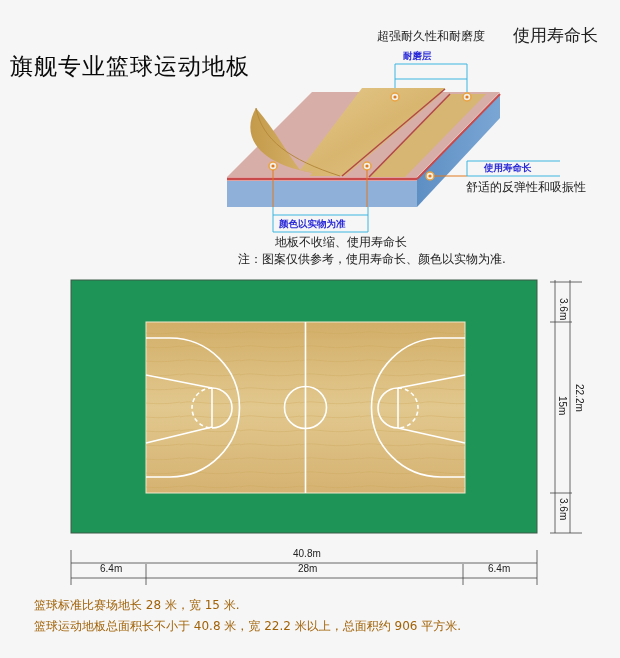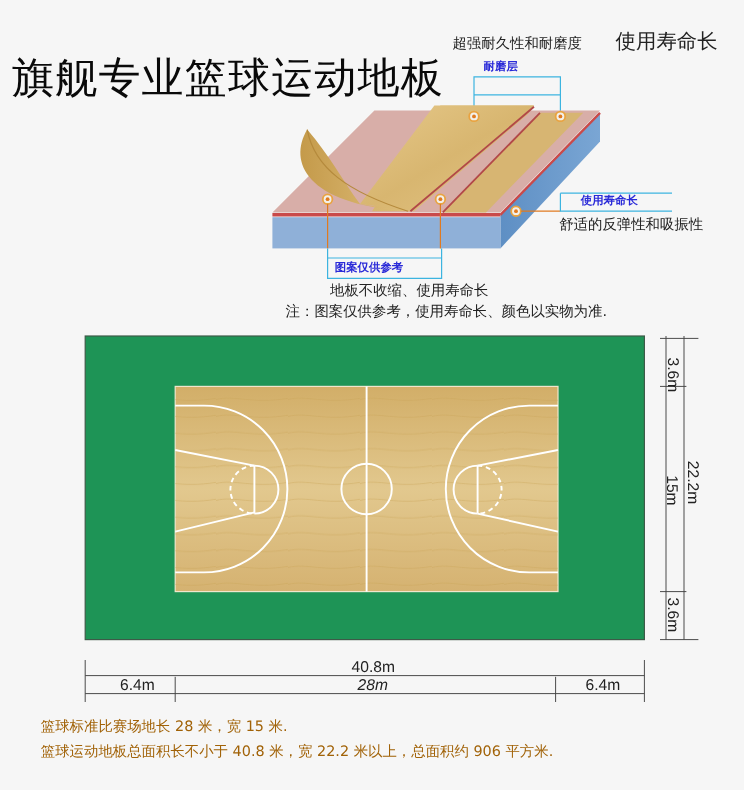--- a/index.html
+++ b/index.html
@@ -1,23 +1,23 @@
 <!DOCTYPE html>
 <html><head>
 <meta charset="utf-8">
 <style>
   html, body { margin:0; padding:0; }
   body { width:620px; height:658px; background:#f6f6f6; position:relative; overflow:hidden;
          font-family:"DejaVu Sans", "Liberation Sans", sans-serif; color:#111; }
   .abs { position:absolute; }
-  .title { left:10px; top:44px; font-size:35px; font-weight:normal; letter-spacing:1px; color:#0a0a0a; line-height:44px; white-space:nowrap; }
+  .title { left:10px; top:44px; font-size:23px; font-weight:normal; letter-spacing:1px; color:#0a0a0a; line-height:44px; white-space:nowrap; }
   .small { font-size:12px; line-height:12px; white-space:nowrap; color:#222; }
   .label-blue { font-size:9.5px; font-weight:bold; color:#2a2ad8; white-space:nowrap; line-height:12px; }
   .note { font-size:12px; line-height:22px; white-space:nowrap; color:#a16207; }
-  .dim { font-size:13px; color:#222; font-family:"Liberation Sans", sans-serif; white-space:nowrap; }
+  .dim { font-size:10px; color:#222; font-family:"Liberation Sans", sans-serif; white-space:nowrap; }
 </style>
 </head>
 <body>
 
 <div class="abs title">旗舰专业篮球运动地板</div>
 
 <div class="abs small" style="left:377px;top:30px;">超强耐久性和耐磨度</div>
 <div class="abs small" style="left:513px;top:29px;font-size:17px;">使用寿命长</div>
 
 <svg class="abs" style="left:0;top:0;" width="620" height="270">
@@ -81,21 +81,21 @@
   <polyline points="273,207 273,232 368,232 368,207" fill="none" stroke="#3cb4e0" stroke-width="1"></polyline>
   <line x1="273" y1="215" x2="368" y2="215" stroke="#3cb4e0" stroke-width="1"></line>
 
   <polyline points="467,161 467,176 560,176" fill="none" stroke="#3cb4e0" stroke-width="1"></polyline>
   <line x1="467" y1="161" x2="560" y2="161" stroke="#3cb4e0" stroke-width="1"></line>
 </svg>
 
 <div class="abs label-blue" style="left:403px;top:50px;">耐磨层</div>
 <div class="abs label-blue" style="left:484px;top:162px;">使用寿命长</div>
 <div class="abs small" style="left:466px;top:181px;text-align:right;">舒适的反弹性和吸振性</div>
-<div class="abs label-blue" style="left:279px;top:218px;">图案仅供参考</div>
+<div class="abs label-blue" style="left:279px;top:218px;">颜色以实物为准</div>
 <div class="abs small" style="left:275px;top:236px;text-align:center;">地板不收缩、使用寿命长</div>
 <div class="abs small" style="left:238px;top:253px;">注：图案仅供参考，使用寿命长、颜色以实物为准.</div>
 
 <svg class="abs" style="left:0;top:270px;" width="620" height="320">
   <defs>
     <linearGradient id="floorwood" x1="0" y1="0" x2="0" y2="1">
       <stop offset="0" stop-color="#d2ae68"></stop>
       <stop offset="0.5" stop-color="#e2c88e"></stop>
       <stop offset="1" stop-color="#d5b271"></stop>
     </linearGradient>
@@ -157,17 +157,17 @@
   </div>
 <div class="abs dim" style="left:585px;top:384px;transform:rotate(90deg);transform-origin:left top;width:0;">
     <span style="position:absolute;left:0;top:0;">22.2m</span>
   </div>
 <div class="abs dim" style="left:556px;top:498px;transform:rotate(90deg);transform-origin:left top;width:0;">
     <span style="position:absolute;left:0;top:-13px;">3.6m</span>
   </div>
 
 <div class="abs dim" style="left:293px;top:548px;">40.8m</div>
 <div class="abs dim" style="left:100px;top:563px;">6.4m</div>
-<div class="abs dim" style="left:298px;top:563px;font-style:italic;">28m</div>
+<div class="abs dim" style="left:298px;top:563px;">28m</div>
 <div class="abs dim" style="left:488px;top:563px;">6.4m</div>
 
 <div class="abs note" style="left:34px;top:594px;">篮球标准比赛场地长 28 米，宽 15 米.</div>
 <div class="abs note" style="left:34px;top:615px;">篮球运动地板总面积长不小于 40.8 米，宽 22.2 米以上，总面积约 906 平方米.</div>
 
 </body></html>

